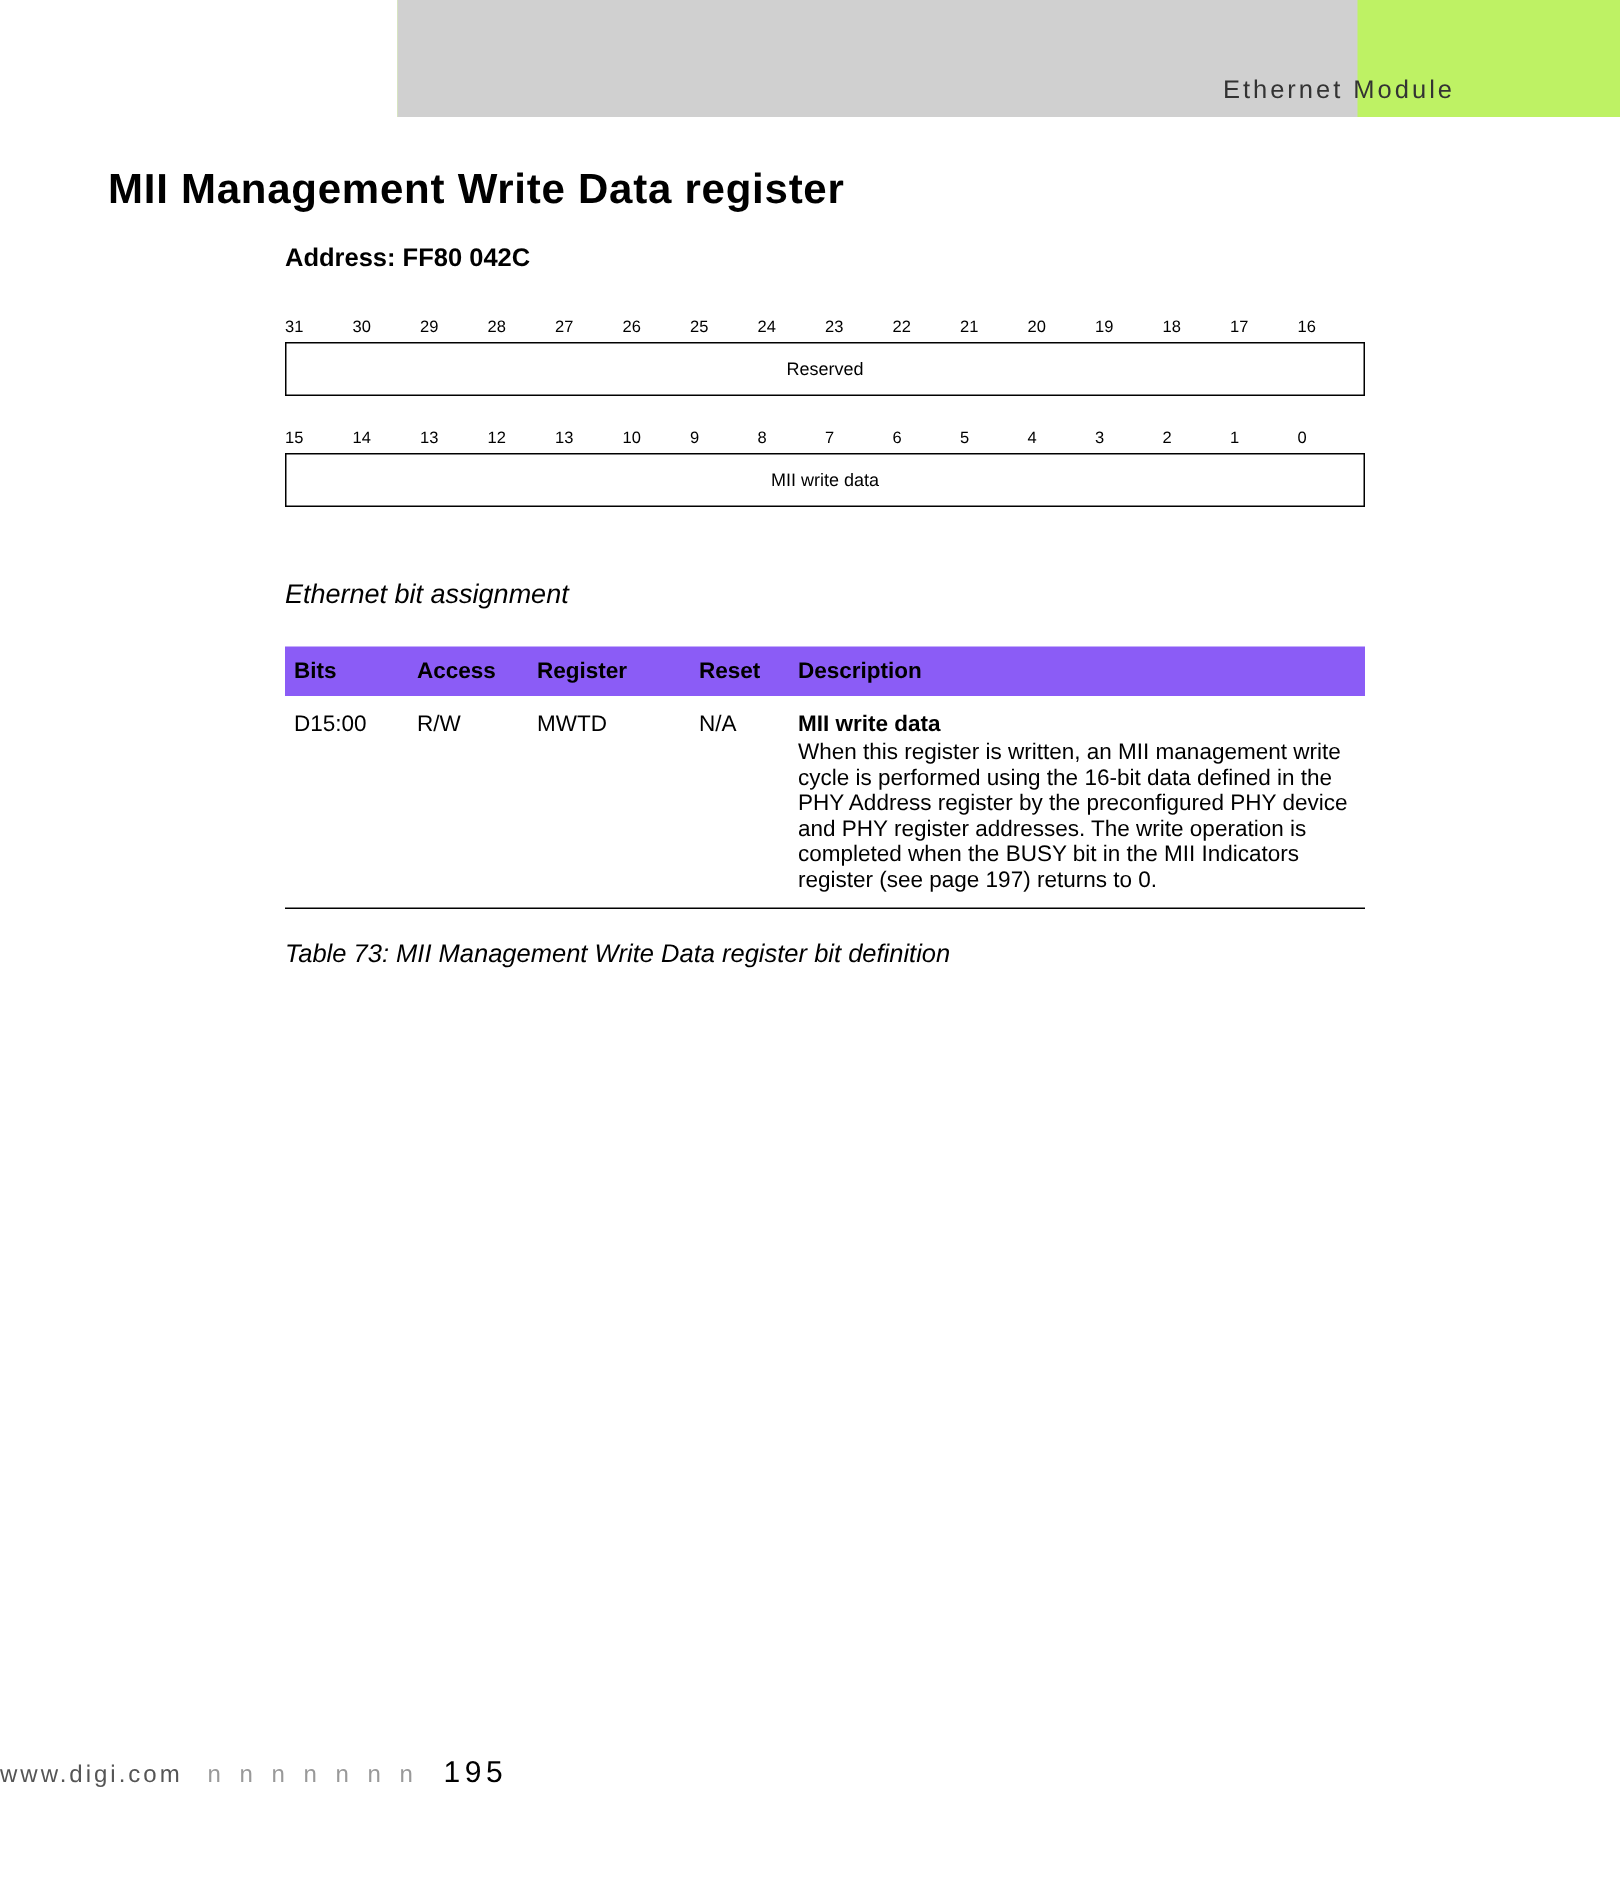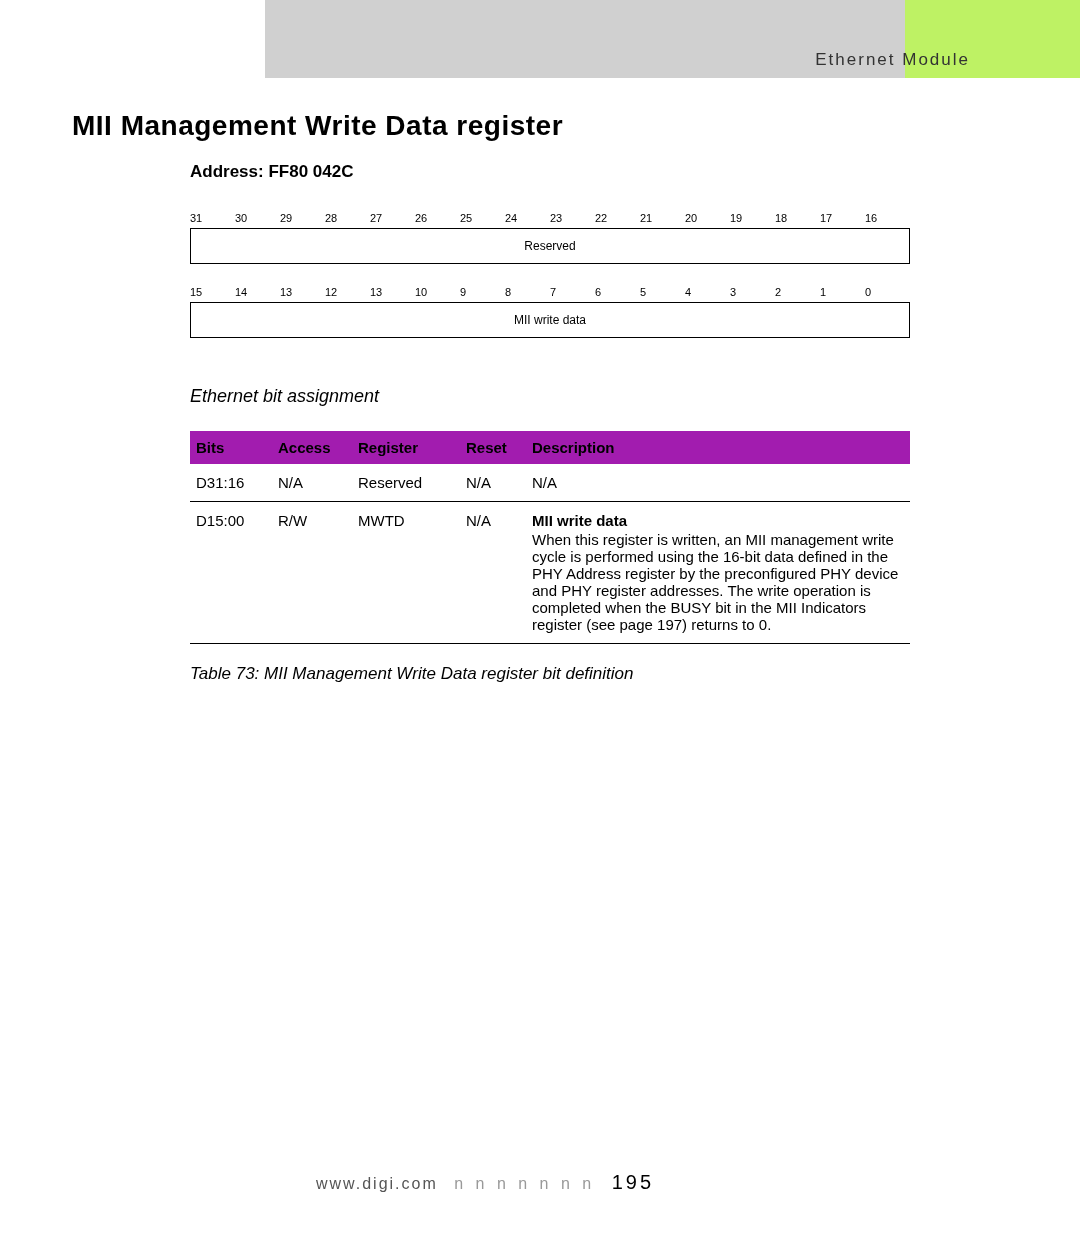--- a/index.html
+++ b/index.html
@@ -83,21 +83,21 @@
     margin-bottom: 24px;
     color: #000;
   }
   .tbl {
     margin-left: 118px;
     width: 720px;
     font-size: 16px;
     border-collapse: collapse;
   }
   .tbl thead tr {
-    background: #a21caf;
+    background: #8b5cf6;
   }
   .tbl th {
     text-align: left;
     font-weight: bold;
     padding: 8px 6px 8px 0;
     font-size: 15px;
   }
   .tbl th:first-child, .tbl td:first-child { padding-left: 6px; }
   .tbl td {
     padding: 10px 6px 10px 0;
@@ -116,21 +116,21 @@
     margin-left: 118px;
     margin-top: 20px;
     font-size: 17px;
     font-style: italic;
   }
   .footer {
     position: absolute;
     bottom: 60px;
     left: 0;
     right: 110px;
-    text-align: center;
+    text-align: left;
     font-size: 16px;
     letter-spacing: 2px;
     color: #555;
   }
   .footer .sep {
     letter-spacing: 4px;
     margin: 0 10px;
     color: #999;
   }
   .footer .pg {
@@ -199,27 +199,20 @@
       <tr>
         <th class="col-bits">Bits</th>
         <th class="col-access">Access</th>
         <th class="col-mnem">Register</th>
         <th class="col-reset">Reset</th>
         <th>Description</th>
       </tr>
     </thead>
     <tbody id="tbody">
         <tr>
-          <td>D31:16</td>
-          <td>N/A</td>
-          <td>Reserved</td>
-          <td>N/A</td>
-          <td><span>N/A</span></td>
-        </tr>
-        <tr>
           <td>D15:00</td>
           <td>R/W</td>
           <td>MWTD</td>
           <td>N/A</td>
           <td><span class="desc-title">MII write data</span><span>When this register is written, an MII management write cycle is performed using the 16-bit data defined in the PHY Address register by the preconfigured PHY device and PHY register addresses. The write operation is completed when the BUSY bit in the MII Indicators register (see page 197) returns to 0.</span></td>
         </tr>
       </tbody>
   </table>
 
   <div class="caption">Table 73: MII Management Write Data register bit definition</div>

